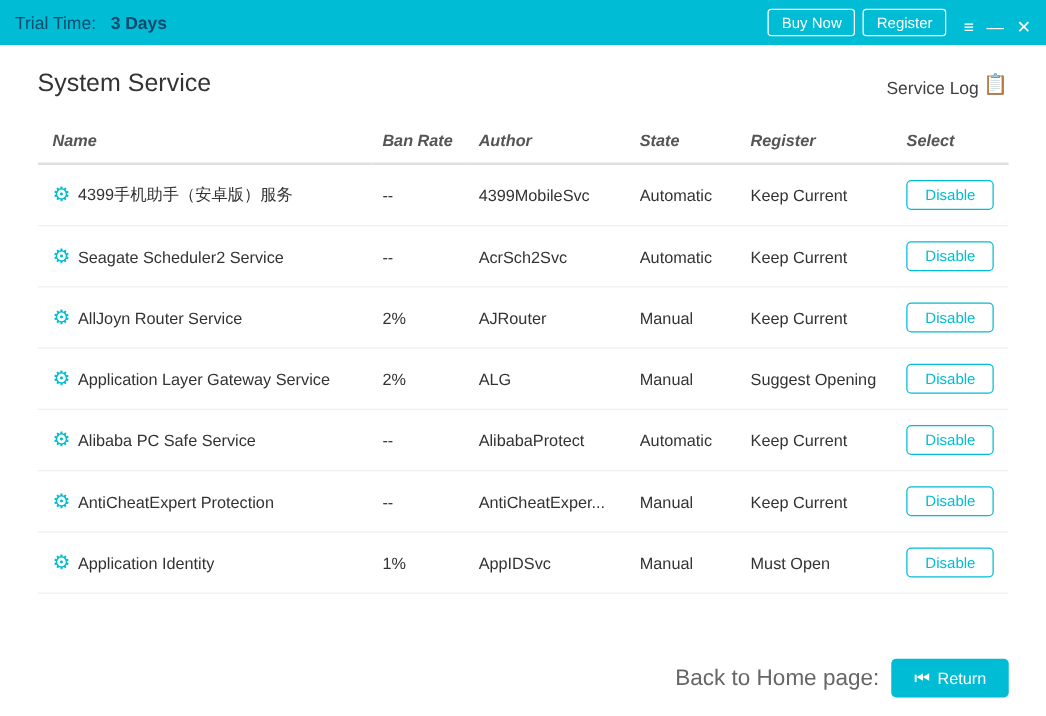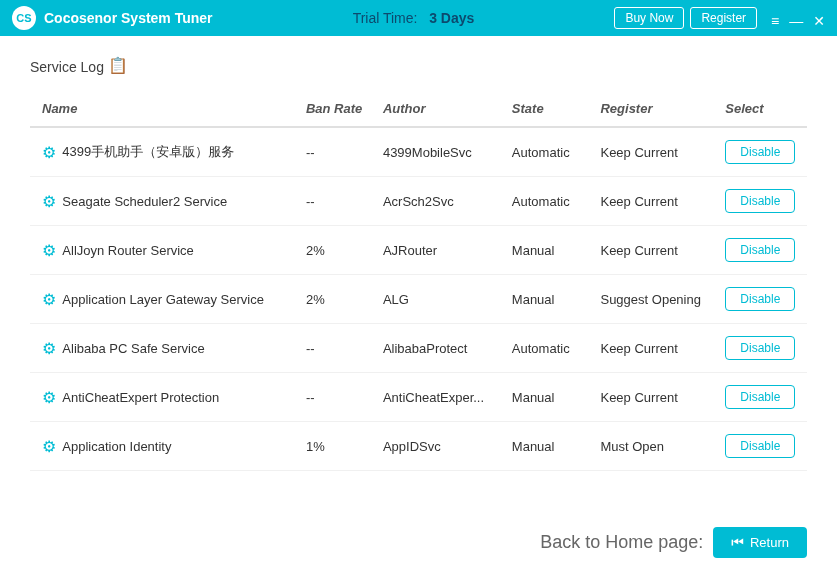--- a/index.html
+++ b/index.html
@@ -103,45 +103,40 @@
     .col-ban { width: 80px; }
     .col-author { width: 130px; }
     .col-state { width: 90px; }
     .col-suggest { width: 130px; }
     .col-select { width: 90px; }
   </style>
 </head>
 <body>
 
 <div class="titlebar">
-  <div class="titlebar-left">
-    <div class="titlebar-logo">
-      <span>CS</span>
-    </div>
-    <span>Cocosenor System Tuner</span>
-  </div>
   <div class="titlebar-center">
     <span class="trial-time-label">Trial Time:</span>
     &nbsp;
     <span class="trial-time-value">3 Days</span>
   </div>
   <div class="titlebar-right">
     <button class="btn-buy">Buy Now</button>
     <button class="btn-register">Register</button>
     <div class="titlebar-controls">
       <span>≡</span>
       <span>—</span>
       <span>✕</span>
     </div>
   </div>
 </div>
 
 <div class="main">
 
   <div class="page-header">
+    <h1 class="page-title">System Service</h1>
     <a class="service-log-btn">
       <span>Service Log</span>
       <span class="service-log-icon">📋</span>
     </a>
   </div>
 
   <div class="table-container">
     <table>
       <thead>
         <tr>

